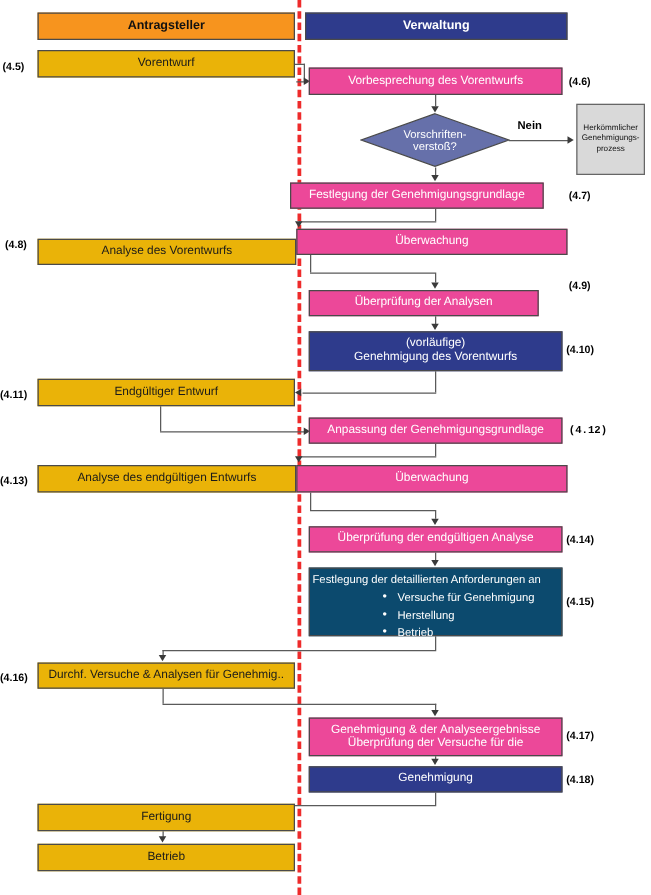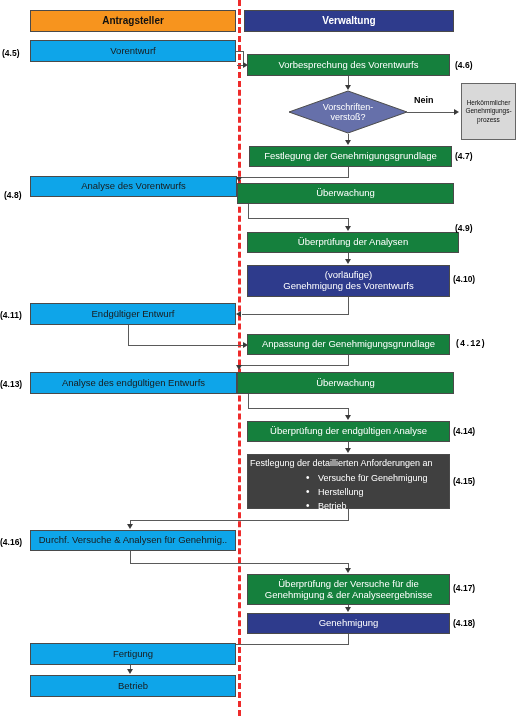--- a/index.html
+++ b/index.html
@@ -22,38 +22,38 @@
     box-sizing: border-box;
     border: 1px solid #4a4a4a;
     display: flex;
     align-items: center;
     justify-content: center;
     text-align: right;
     line-height: 1.15;
     white-space: nowrap;
   }
   .box-orange {
-    background: #0ea5e9;
+    background: #eab308;
     color: #1a1a1a;
     font-size: 9.5px;
   }
   .box-orange-header {
     background: #F7941E;
     color: #111111;
     font-size: 10px;
     font-weight: bold;
   }
   .box-blue-header {
     background: #2E3B8C;
     color: #ffffff;
     font-size: 10px;
     font-weight: bold;
   }
   .box-blue-mid {
-    background: #15803d;
+    background: #ec4899;
     color: #ffffff;
     font-size: 9.5px;
   }
   .box-blue-dark {
     background: #2E3B8C;
     color: #ffffff;
     font-size: 9.5px;
   }
   .box-gray {
     background: #D9D9D9;
@@ -134,21 +134,21 @@
     color: #ffffff;
     font-size: 9px;
     line-height: 1.15;
     text-align: center;
     pointer-events: none;
   }
   .bullet-box {
     position: absolute;
     box-sizing: border-box;
     border: 1px solid #4a4a4a;
-    background: #404040;
+    background: #0c4a6e;
     color: #ffffff;
     font-size: 9px;
     line-height: 1.2;
     overflow: visible;
   }
   .bullet-title {
     position: absolute;
     left: 2px;
     top: 3px;
     white-space: nowrap;
@@ -223,43 +223,43 @@
 
   <div class="box box-gray box-wrap" style="left:461px; top:83px; width:55px; height:57px; flex-direction:column;">
     <span>Herkömmlicher</span>
     <span>Genehmigungs-</span>
     <span>prozess</span>
   </div>
 
   <div class="vline" style="left:348px; top:134px; height:7px;"></div>
   <div class="arrow-down" style="left:344.5px; top:140px;"></div>
 
-  <div class="box box-blue-mid" style="left:249px; top:146px; width:203px; height:21px;">
+  <div class="box box-blue-mid" style="left:232px; top:146px; width:203px; height:21px;">
     <span>Festlegung der Genehmigungsgrundlage</span>
   </div>
   <div class="tag" style="left:455px; top:152px;">(4.7)</div>
 
   <div class="vline" style="left:348px; top:167px; height:10px;"></div>
   <div class="hline" style="left:239px; top:177px; width:110px;"></div>
   <div class="arrow-down" style="left:235.5px; top:177px;"></div>
 
   <div class="tag" style="left:4px; top:191px;">(4.8)</div>
-  <div class="box box-orange" style="left:30px; top:176px; width:207px; height:21px;">
+  <div class="box box-orange" style="left:30px; top:191px; width:207px; height:21px;">
     <span>Analyse des Vorentwurfs</span>
   </div>
   <div class="box box-blue-mid" style="left:237px; top:183px; width:217px; height:21px;">
     <span>Überwachung</span>
   </div>
 
   <div class="vline" style="left:248px; top:204px; height:14px;"></div>
   <div class="hline" style="left:248px; top:218px; width:100px;"></div>
   <div class="vline" style="left:348px; top:218px; height:8px;"></div>
   <div class="arrow-down" style="left:344.5px; top:226px;"></div>
 
-  <div class="box box-blue-mid" style="left:247px; top:232px; width:212px; height:21px;">
+  <div class="box box-blue-mid" style="left:247px; top:232px; width:184px; height:21px;">
     <span>Überprüfung der Analysen</span>
   </div>
   <div class="tag" style="left:455px; top:224px;">(4.9)</div>
 
   <div class="vline" style="left:348px; top:253px; height:7px;"></div>
   <div class="arrow-down" style="left:344.5px; top:259px;"></div>
 
   <div class="box box-blue-dark box-wrap" style="left:247px; top:265px; width:203px; height:32px; flex-direction:column;">
     <span>(vorläufige)</span>
     <span>Genehmigung des Vorentwurfs</span>
@@ -328,22 +328,22 @@
   <div class="box box-orange" style="left:30px; top:530px; width:206px; height:21px; overflow:visible;">
     <span>Durchf. Versuche &amp; Analysen für Genehmig..</span>
   </div>
 
   <div class="vline" style="left:130px; top:551px; height:12px;"></div>
   <div class="hline" style="left:130px; top:563px; width:219px;"></div>
   <div class="vline" style="left:348px; top:563px; height:6px;"></div>
   <div class="arrow-down" style="left:344.5px; top:568px;"></div>
 
   <div class="box box-blue-mid box-wrap" style="left:247px; top:574px; width:203px; height:31px; flex-direction:column;">
+    <span>Genehmigung &amp; der Analyseergebnisse</span>
     <span>Überprüfung der Versuche für die</span>
-    <span>Genehmigung &amp; der Analyseergebnisse</span>
   </div>
   <div class="tag" style="left:453px; top:584px;">(4.17)</div>
 
   <div class="vline" style="left:348px; top:605px; height:3px;"></div>
   <div class="arrow-down" style="left:344.5px; top:607px;"></div>
 
   <div class="box box-blue-dark" style="left:247px; top:613px; width:203px; height:21px;">
     <span>Genehmigung</span>
   </div>
   <div class="tag" style="left:453px; top:619px;">(4.18)</div>

